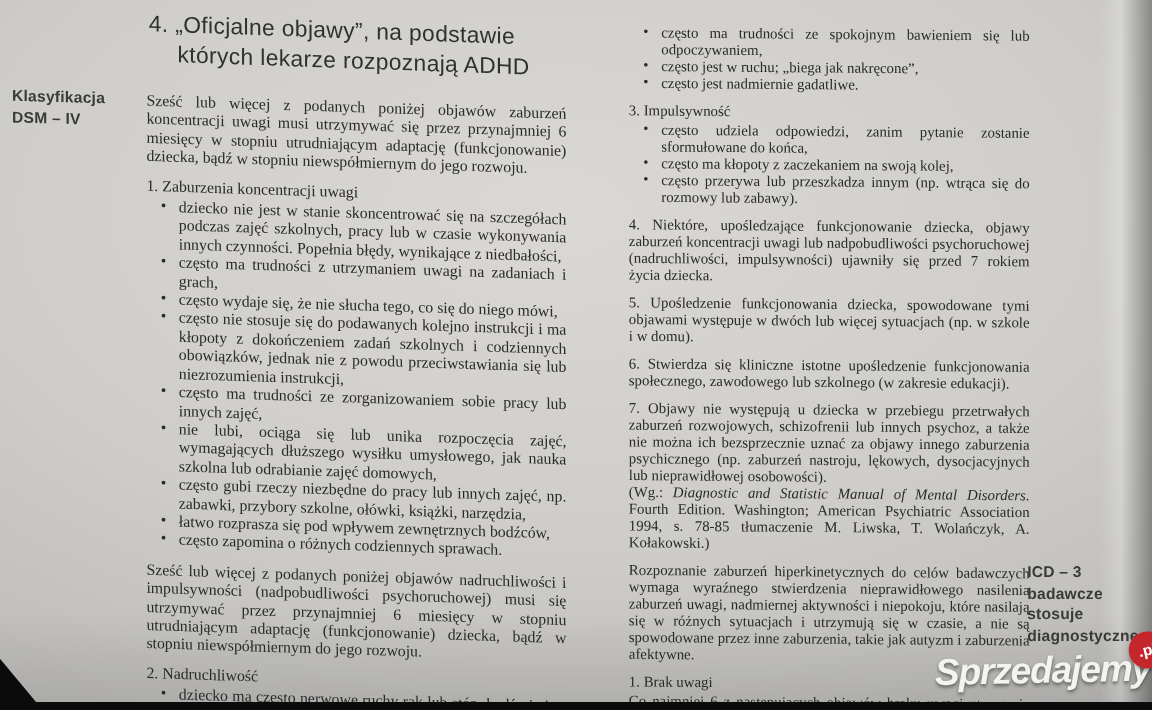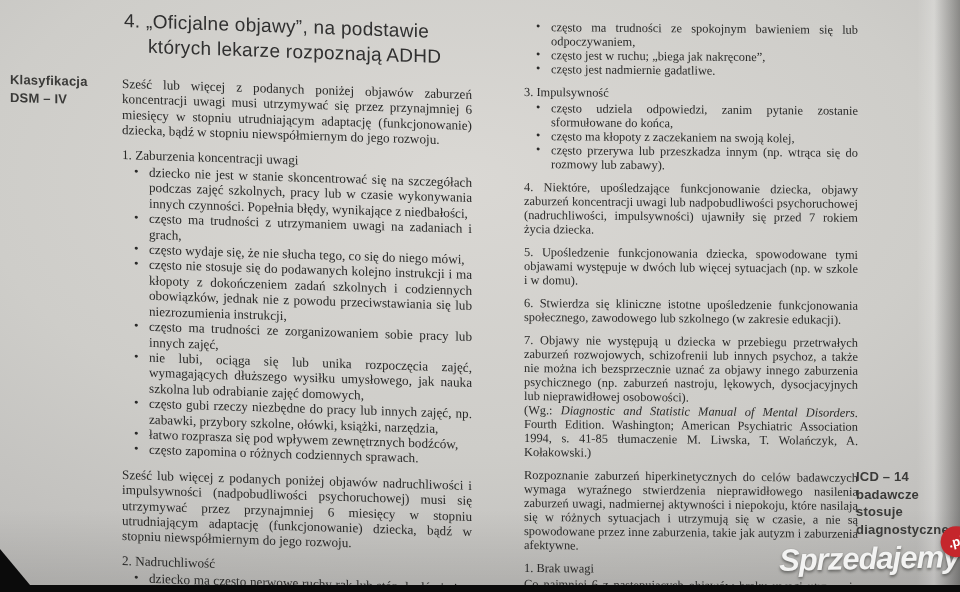--- a/index.html
+++ b/index.html
@@ -73,21 +73,21 @@
     <div class="t1">4. „Oficjalne objawy”, na podstawie</div>
     <div class="t2">których lekarze rozpoznają ADHD</div>
   </div>
 
   <div class="margin-label margin-left">
     <div>Klasyfikacja</div>
     <div>DSM – IV</div>
   </div>
 
   <div class="margin-label margin-right">
-    <div>ICD – 14 badawcze</div>
+    <div>ICD – 3 badawcze</div>
     <div>stosuje</div>
     <div>diagnostyczne</div>
   </div>
 
   <div class="col left-col">
     <p>Sześć lub więcej z podanych poniżej objawów zaburzeń koncentracji uwagi musi utrzymywać się przez przynajmniej 6 miesięcy w stopniu utrudniającym adaptację (funkcjonowanie) dziecka, bądź w stopniu niewspółmiernym do jego rozwoju.</p>
     <p class="sec-heading first-heading">1. Zaburzenia koncentracji uwagi</p>
     <ul class="sym">
       <li>dziecko nie jest w stanie skoncentrować się na szczegółach podczas zajęć szkolnych, pracy lub w czasie wykonywania innych czynności. Popełnia błędy, wynikające z niedbałości,</li>
       <li>często ma trudności z utrzymaniem uwagi na zadaniach i grach,</li>
@@ -115,21 +115,21 @@
     <p class="sec-heading">3. Impulsywność</p>
     <ul class="sym">
       <li>często udziela odpowiedzi, zanim pytanie zostanie sformułowane do końca,</li>
       <li>często ma kłopoty z zaczekaniem na swoją kolej,</li>
       <li>często przerywa lub przeszkadza innym (np. wtrąca się do rozmowy lub zabawy).</li>
     </ul>
     <p class="gap-top">4. Niektóre, upośledzające funkcjonowanie dziecka, objawy zaburzeń koncentracji uwagi lub nadpobudliwości psychoruchowej (nadruchliwości, impulsywności) ujawniły się przed 7 rokiem życia dziecka.</p>
     <p class="gap-top">5. Upośledzenie funkcjonowania dziecka, spowodowane tymi objawami występuje w dwóch lub więcej sytuacjach (np. w szkole i w domu).</p>
     <p class="gap-top">6. Stwierdza się kliniczne istotne upośledzenie funkcjonowania społecznego, zawodowego lub szkolnego (w zakresie edukacji).</p>
     <p class="gap-top">7. Objawy nie występują u dziecka w przebiegu przetrwałych zaburzeń rozwojowych, schizofrenii lub innych psychoz, a także nie można ich bezsprzecznie uznać za objawy innego zaburzenia psychicznego (np. zaburzeń nastroju, lękowych, dysocjacyjnych lub nieprawidłowej osobowości).</p>
-    <p class="citation"><span>(Wg.: </span><span class="it">Diagnostic and Statistic Manual of Mental Disorders.</span><span> Fourth Edition. Washington; American Psychiatric Association 1994, s. 41-85 tłumaczenie M. Liwska, T. Wolańczyk, A. Kołakowski.)</span></p>
+    <p class="citation"><span>(Wg.: </span><span class="it">Diagnostic and Statistic Manual of Mental Disorders.</span><span> Fourth Edition. Washington; American Psychiatric Association 1994, s. 78-85 tłumaczenie M. Liwska, T. Wolańczyk, A. Kołakowski.)</span></p>
     <p class="gap-top">Rozpoznanie zaburzeń hiperkinetycznych do celów badawczych wymaga wyraźnego stwierdzenia nieprawidłowego nasilenia zaburzeń uwagi, nadmiernej aktywności i niepokoju, które nasilają się w różnych sytuacjach i utrzymują się w czasie, a nie są spowodowane przez inne zaburzenia, takie jak autyzm i zaburzenia afektywne.</p>
     <p class="sec-heading">1. Brak uwagi</p>
     <p>Co najmniej 6 z następujących objawów braku uwagi utrzymuje się</p>
   </div>
 
   <div class="watermark">
     <span class="wm-text">Sprzedajemy</span>
     <span class="wm-badge" style="background: rgb(197, 38, 44);">.pl</span>
   </div>
 

